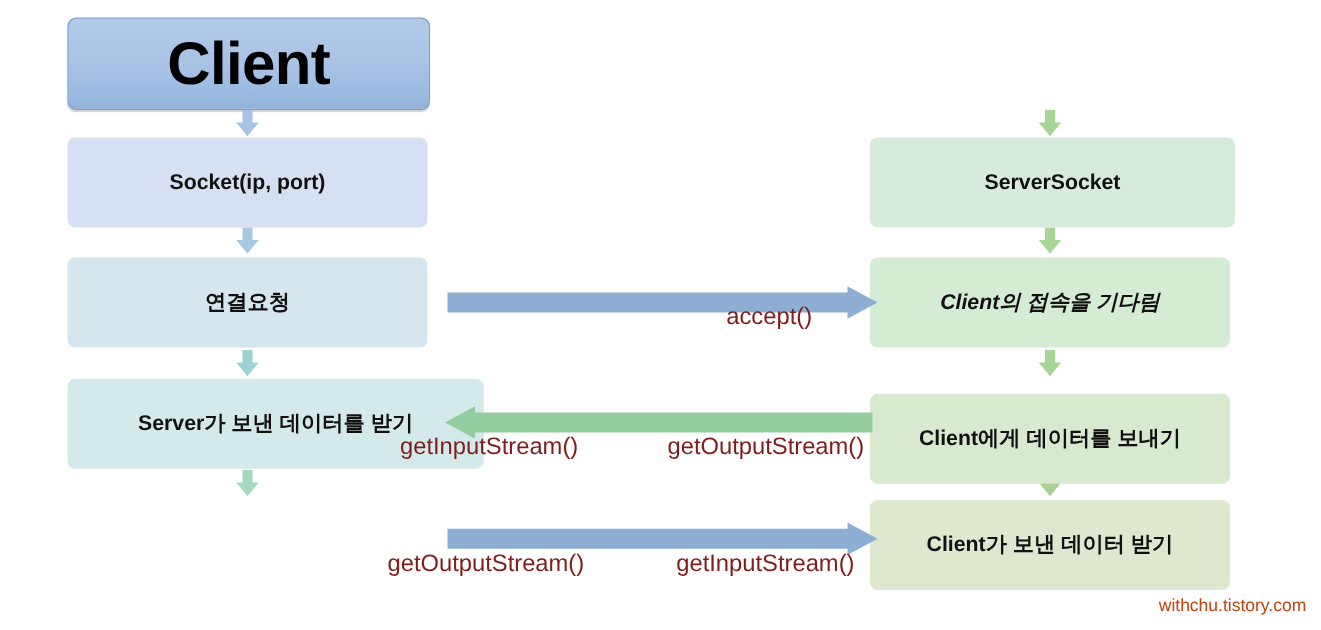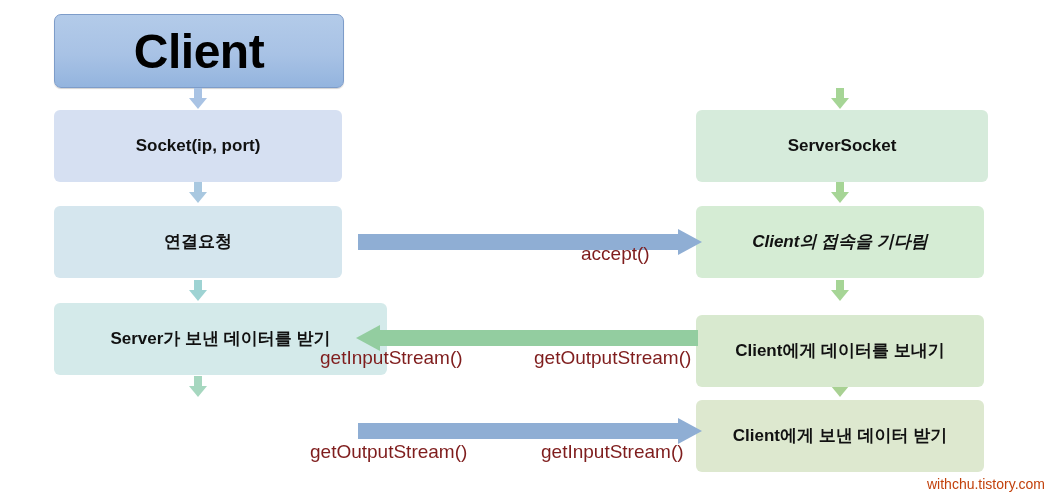--- a/index.html
+++ b/index.html
@@ -192,21 +192,21 @@
 
   <div class="step-box" style="left:54px; top:303px; width:333px; height:72px; background:#d4eaea;">Server가 보낸 데이터를 받기</div>
 
 
   <div class="step-box" style="left:696px; top:110px; width:292px; height:72px; background:#d6ebdb;">ServerSocket</div>
 
   <div class="step-box" style="left:696px; top:206px; width:288px; height:72px; background:#d5ecd4;font-style:italic;">Client의 접속을 기다림</div>
 
   <div class="step-box" style="left:696px; top:303px; width:288px; height:72px; background:#d8e9cf;margin-top:12px;">Client에게 데이터를 보내기</div>
 
-  <div class="step-box" style="left:696px; top:400px; width:288px; height:72px; background:#dde8cf;">Client에게 보낸 데이터 받기</div>
+  <div class="step-box" style="left:696px; top:400px; width:288px; height:72px; background:#dde8cf;">Client가 보낸 데이터 받기</div>
 
   <div class="h-arrow right" style="left:358px; top:229px; width:344px; color:#8faed4;">
     <div class="bar"></div>
       <div class="tip"></div>
   </div>
   <div class="call-label" style="left:581px; top:243px;">accept()</div>
 
   <div class="h-arrow left" style="left:356px; top:325px; width:342px; color:#93cda0;">
     <div class="bar"></div>
       <div class="tip"></div>

